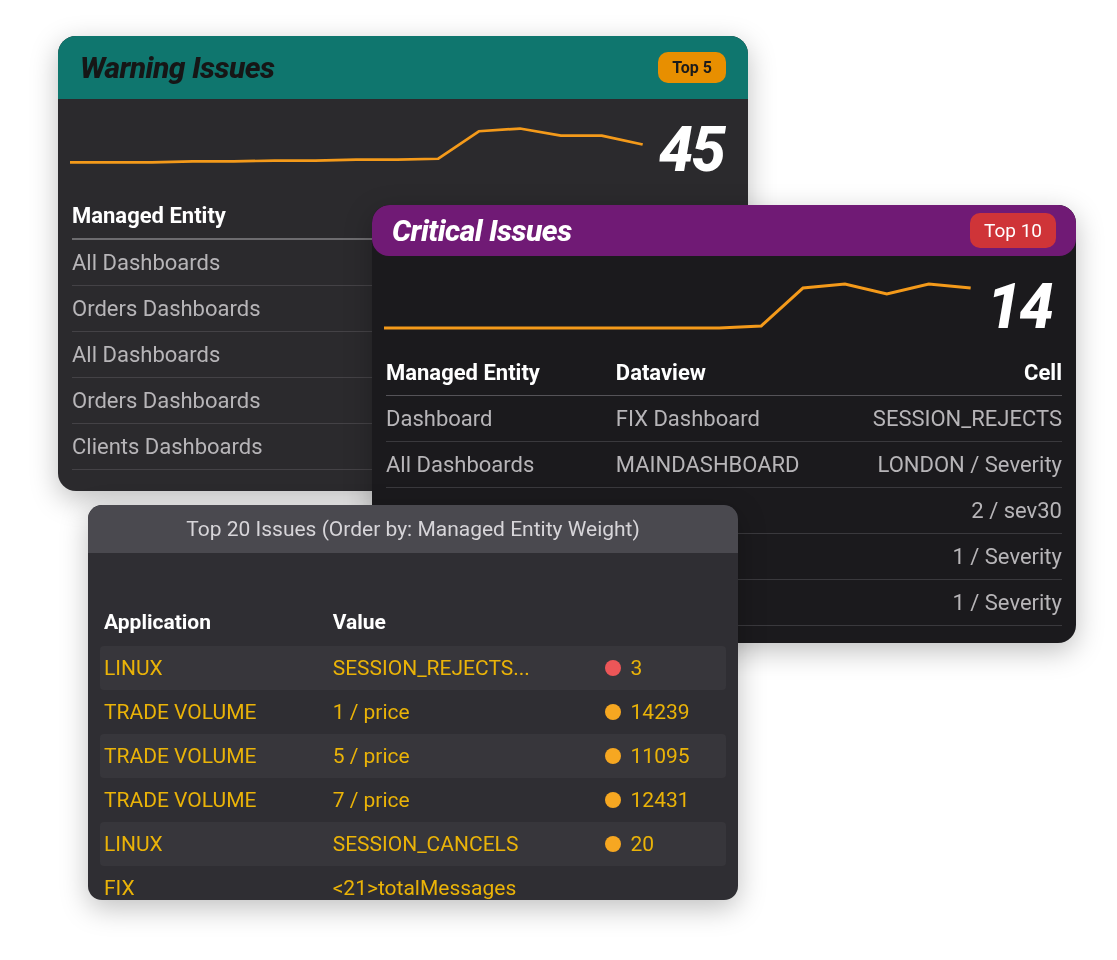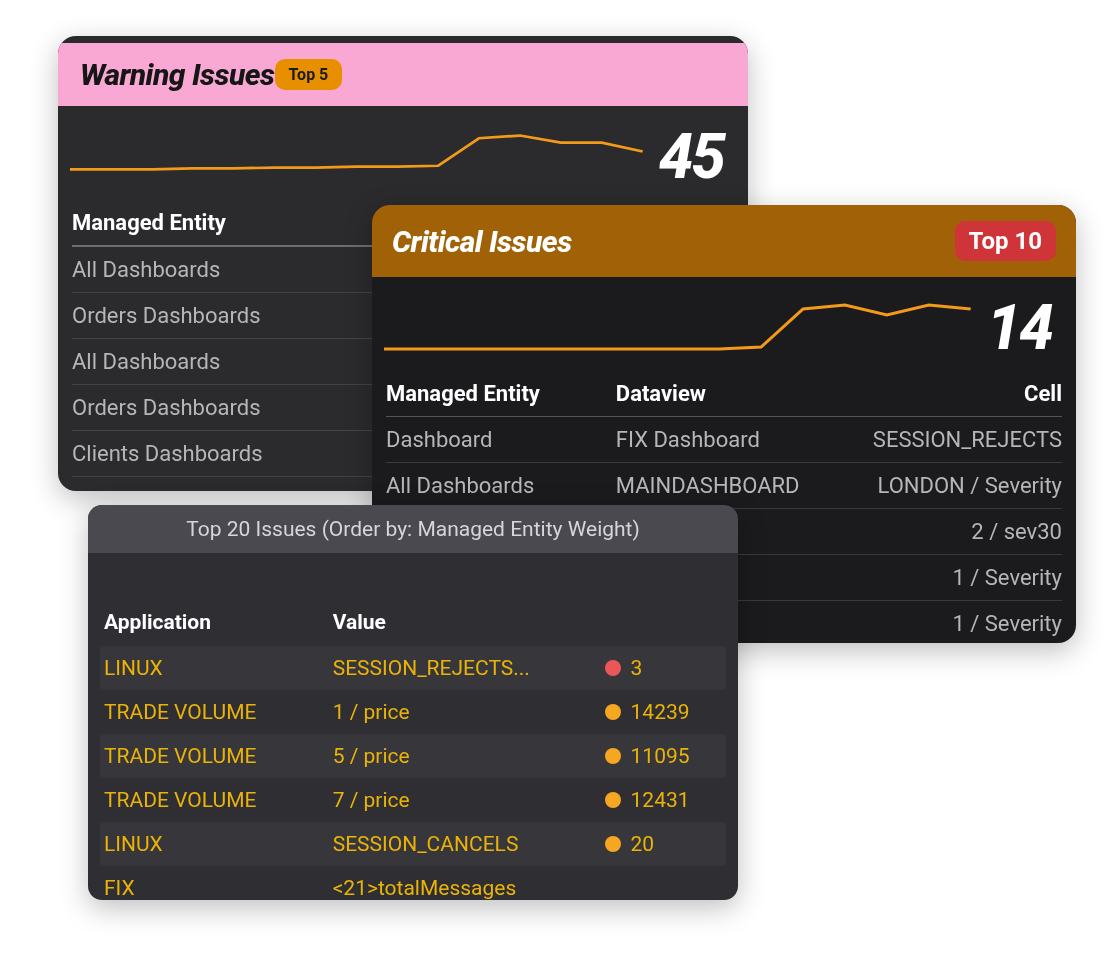--- a/index.html
+++ b/index.html
@@ -20,25 +20,25 @@
 
   
   .warning-card {
     left: 58px;
     top: 36px;
     width: 690px;
     height: 455px;
     background: #2b2a2d;
   }
   .warning-header {
-    background: #f9a8d4;
-    display: flex;
-    align-items: center;
+    background: #0f766e;
+    display: flex;
+    align-items: center;
+    justify-content: space-between;
     padding: 14px 22px;
-    margin-top: 7px;
   }
   .warning-title {
     font-size: 30px;
     font-weight: 800;
     font-style: italic;
     color: #161616;
     letter-spacing: -0.5px;
   }
   .top-badge-warning {
     background: #e88f00;
@@ -80,38 +80,39 @@
 
   
   .critical-card {
     left: 372px;
     top: 205px;
     width: 704px;
     height: 438px;
     background: #1b1a1d;
   }
   .critical-header {
-    background: #a16207;
+    background: #701a75;
     display: flex;
     align-items: center;
     justify-content: space-between;
-    padding: 16px 20px;
+    padding: 8px 20px;
+    border-radius: 17px;
   }
   .critical-title {
     font-size: 30px;
     font-weight: 800;
     font-style: italic;
     color: #ffffff;
     letter-spacing: -0.5px;
   }
   .top-badge-critical {
     background: #cf3438;
     color: #ffffff;
-    font-weight: 700;
-    font-size: 24px;
+    font-weight: 400;
+    font-size: 19px;
     padding: 6px 14px;
     border-radius: 10px;
   }
   .crit-table { padding: 0 14px; }
   .crit-head-row {
     display: flex;
     border-bottom: 1px solid #555358;
     padding: 8px 0 10px 0;
   }
   .crit-head-row .col { color: #ffffff; font-size: 22px; font-weight: 700; }

